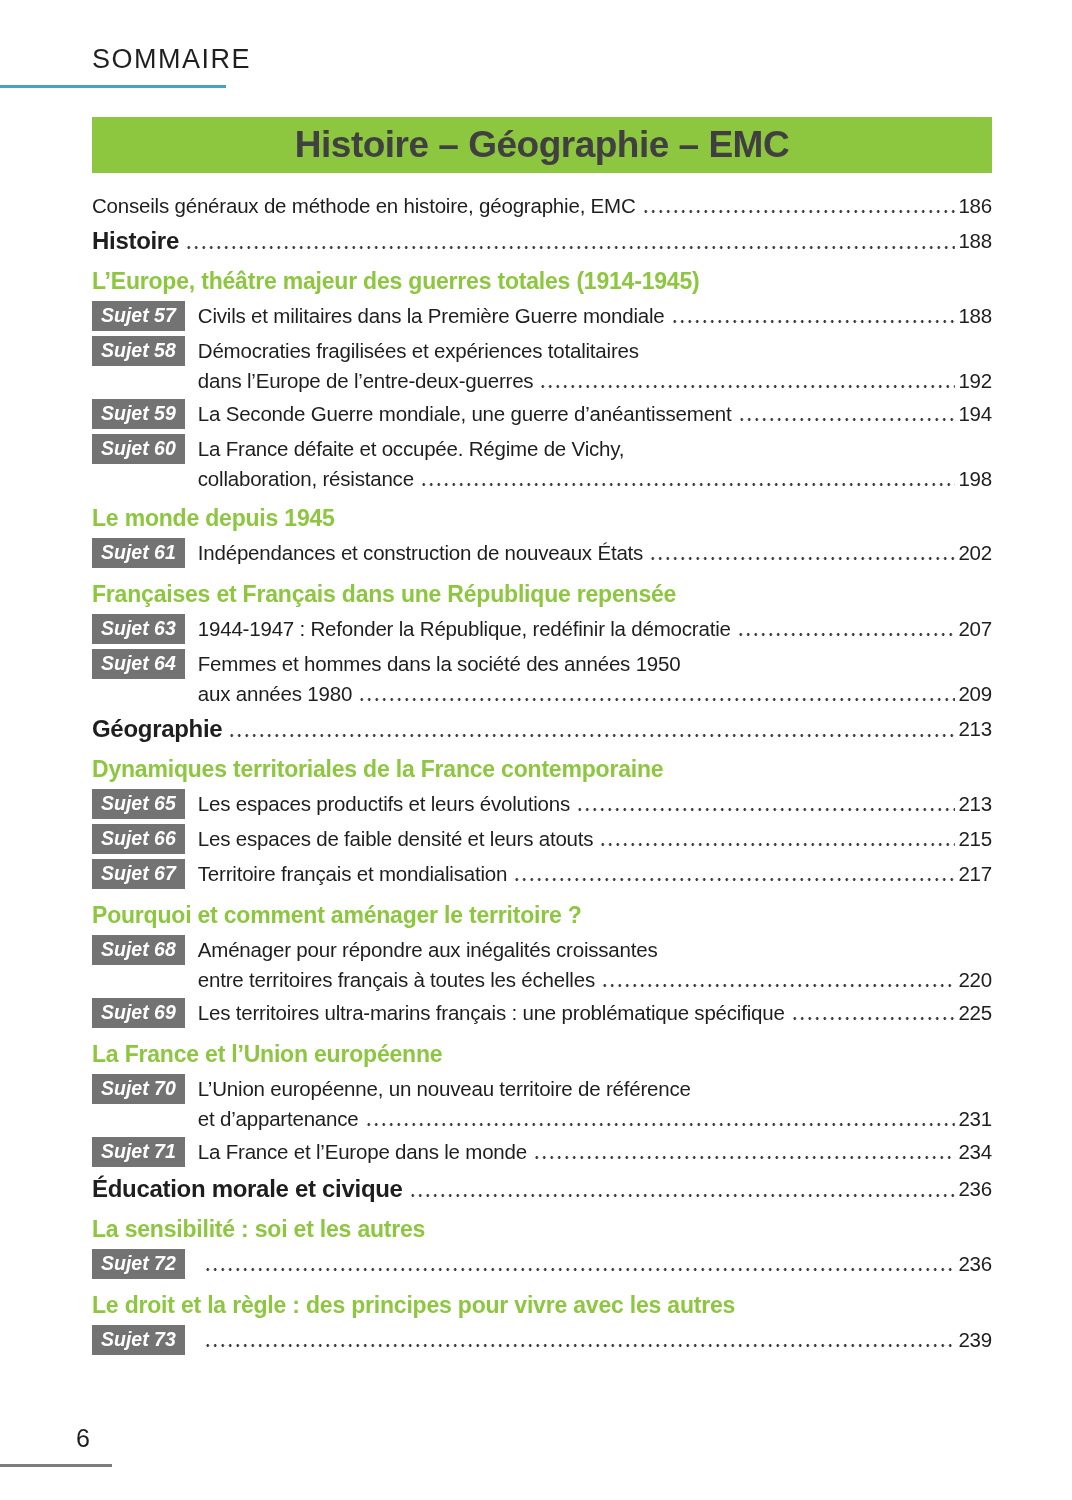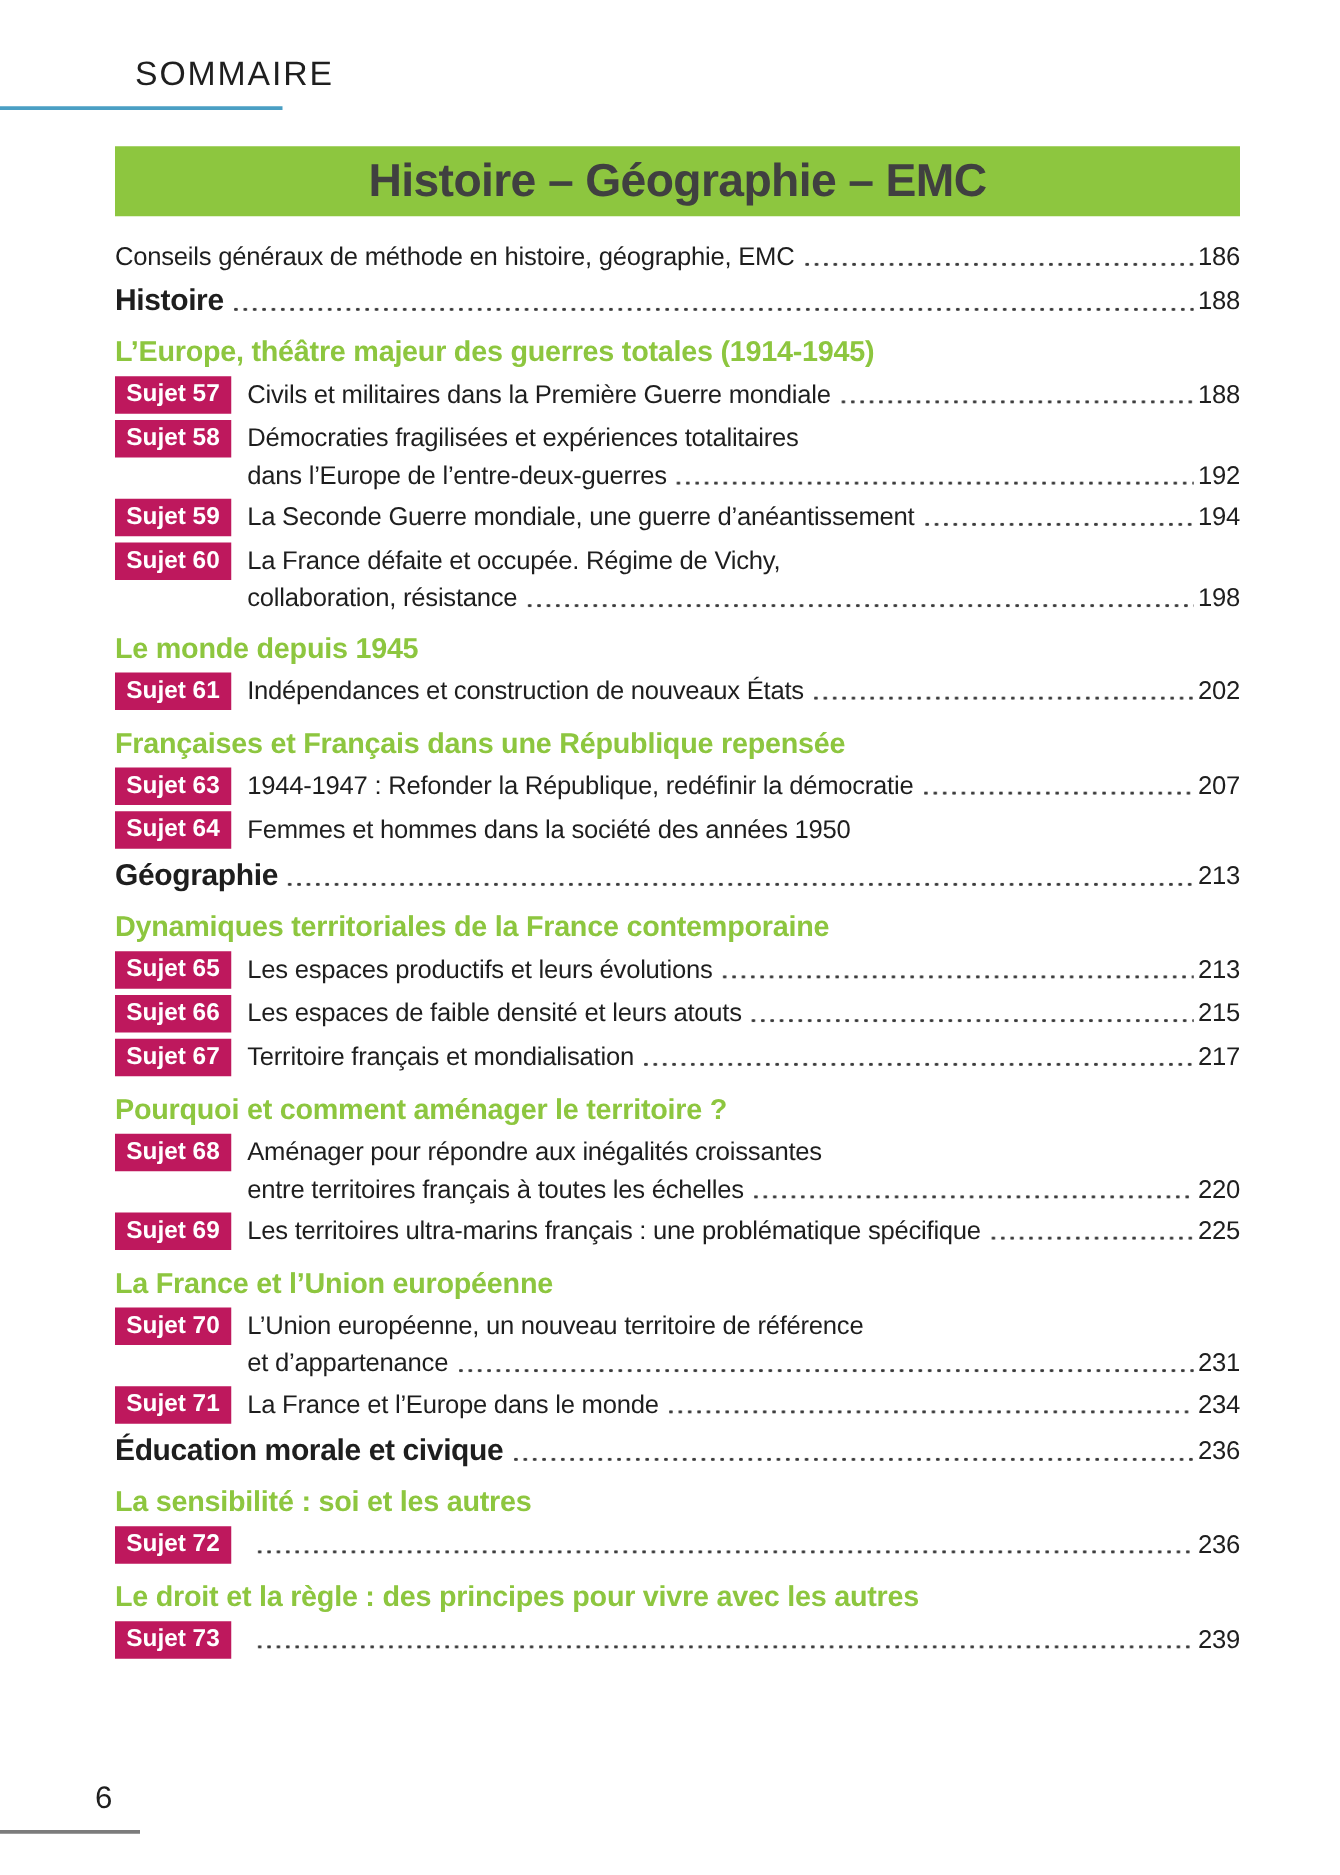--- a/index.html
+++ b/index.html
@@ -12,21 +12,21 @@
     position: relative;
     width: 1072px;
     height: 1500px;
     background: #ffffff;
     overflow: hidden;
   }
 
   
   .header-title {
     position: absolute;
-    left: 108px;
+    left: 92px;
     top: 44px;
     font-size: 27px;
     font-weight: 400;
     letter-spacing: 1.5px;
     color: #1f1f1f;
   }
   .header-rule {
     position: absolute;
     left: 0;
     top: 85px;
@@ -103,31 +103,32 @@
     font-size: 23px;
     font-weight: 700;
     line-height: 25px;
     letter-spacing: -0.2px;
   }
 
   
   .row-sujet { display: flex; align-items: flex-start; }
   .badge {
     flex: 0 0 auto;
-    background: #be185d;
+    background: #737373;
     color: #ffffff;
     font-size: 19.5px;
     font-weight: 700;
     line-height: 25px;
     padding: 2px 9px 3px 9px;
     margin-right: 13px;
     margin-top: -2px;
     min-width: 73px;
     text-align: right;
     white-space: nowrap;
+    font-style: italic;
   }
   .row-body { flex: 1 1 auto; min-width: 0; }
   .row-body .row-line + .row-line { margin-top: 4px; }
 
   
   .footer-page-number {
     position: absolute;
     left: 76px;
     top: 1424px;
     font-size: 25px;
@@ -237,20 +238,25 @@
               <span class="page-num">207</span>
             </div>
           </div>
         </div>
         <div class="row row-sujet">
           <span class="badge">Sujet 64</span>
           <div class="row-body">
             <div class="row-line">
               <span class="title">Femmes et hommes dans la société des années 1950</span>
             </div>
+            <div class="row-line">
+              <span class="title">aux années 1980</span>
+              <span class="leader"></span>
+              <span class="page-num">209</span>
+            </div>
           </div>
         </div>
         <div class="row row-section">
           <div class="row-line">
             <span class="title">Géographie</span>
             <span class="leader"></span>
             <span class="page-num">213</span>
           </div>
         </div>
         <div class="row row-green">Dynamiques territoriales de la France contemporaine</div>

